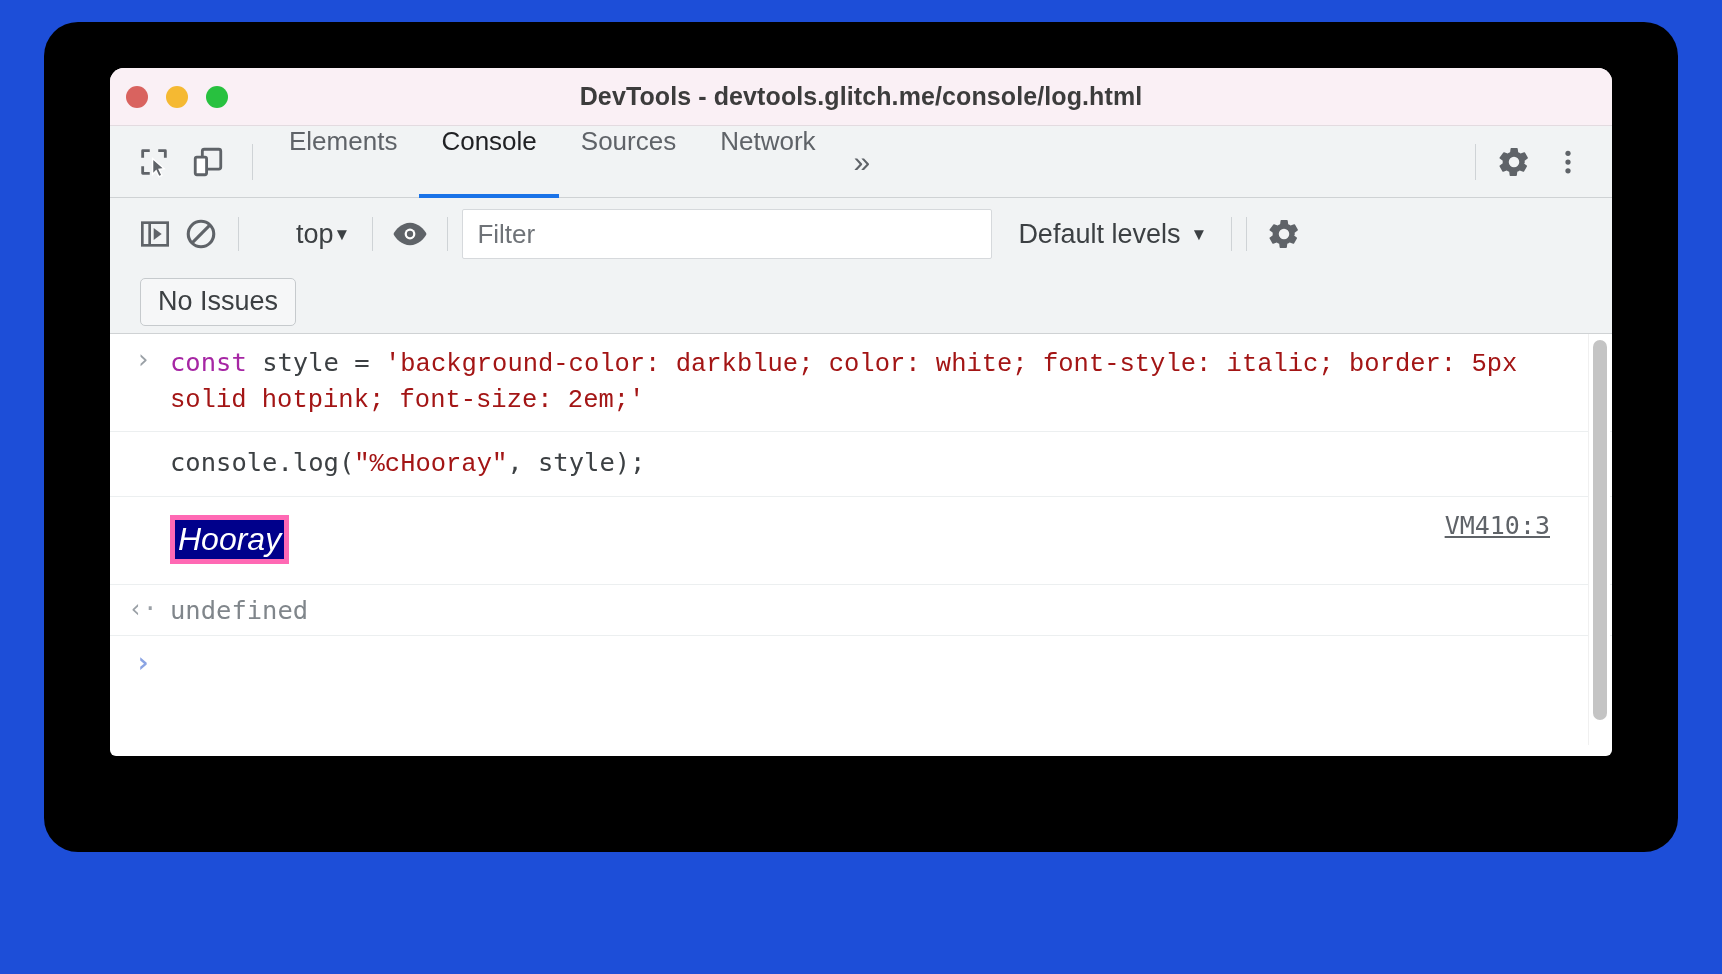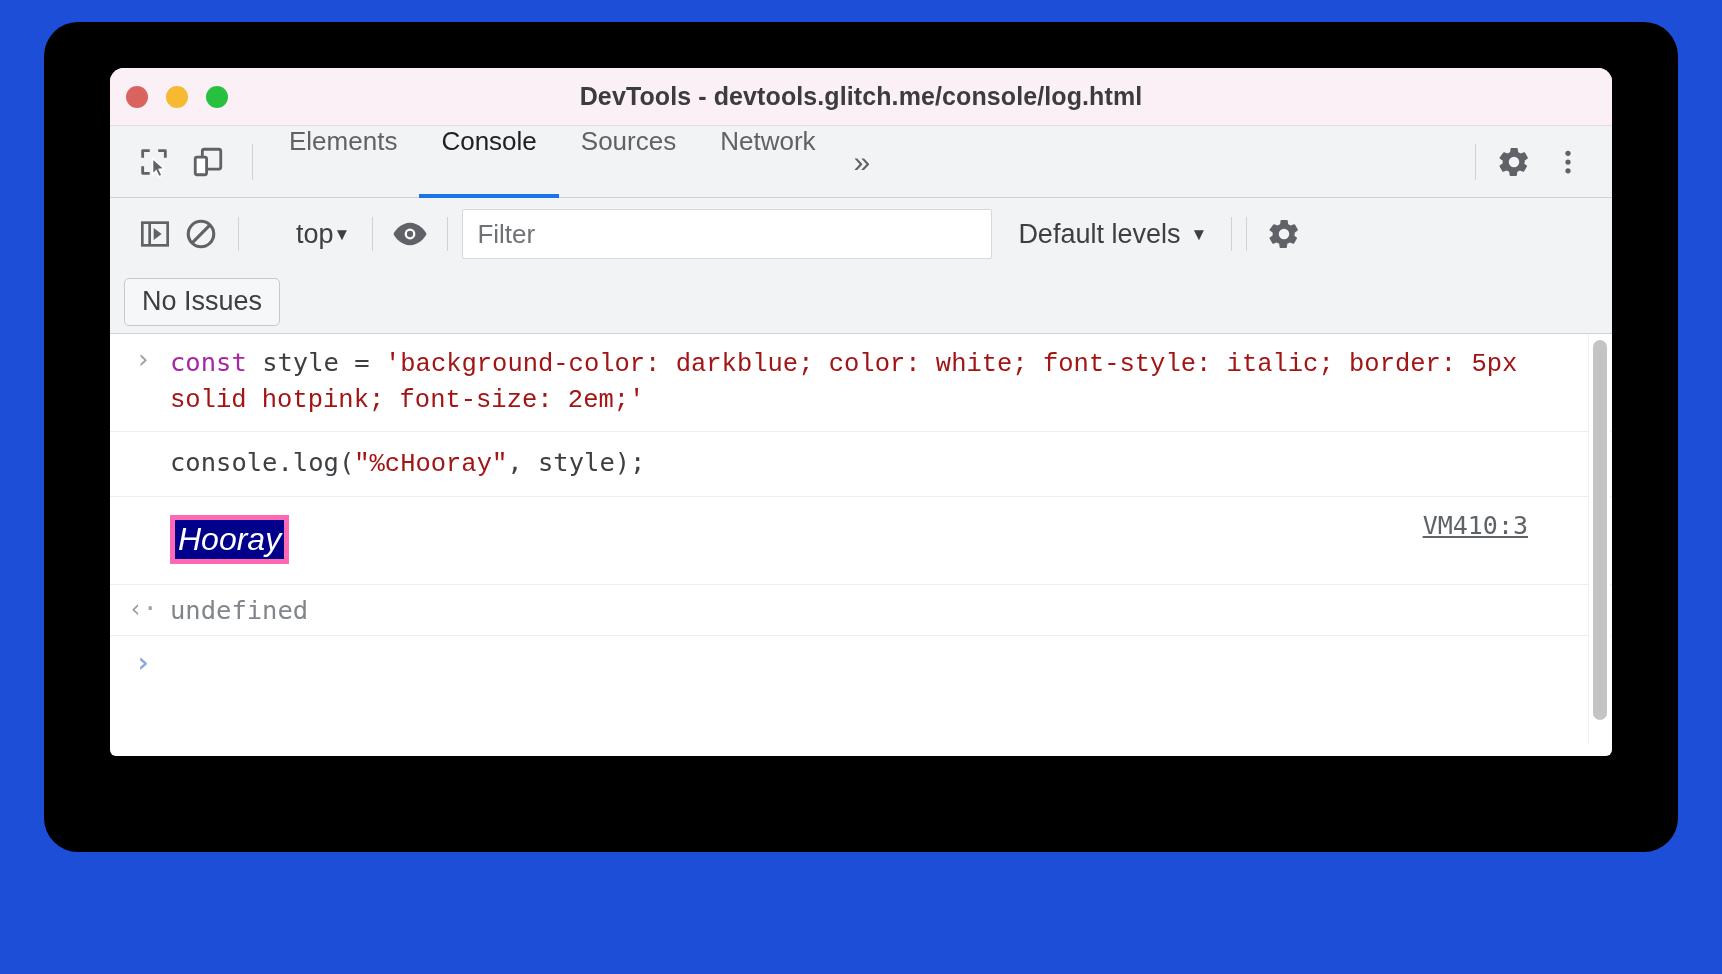--- a/index.html
+++ b/index.html
@@ -143,21 +143,21 @@
     display: flex; align-items: center; gap: 10px;
     font-size: 27px; color: #3c4043;
     margin-left: 26px; cursor: pointer;
   }
 
   
   #issuesbar {
     height: 64px;
     background: #f1f3f4;
     display: flex; align-items: center;
-    padding-left: 14px;
+    padding-left: 30px;
     border-bottom: 1px solid #cfd2d4;
   }
   #no-issues-btn {
     height: 48px;
     border: 1px solid #c6cacd;
     border-radius: 5px;
     background: #f6f7f8;
     font-size: 27px;
     color: #3c4043;
     padding: 0 17px;
@@ -218,21 +218,21 @@
     color: #ffffff;
     font-style: italic;
     border: 5px solid #ff69b4;
     font-size: 2em;
     font-family: "Liberation Sans", sans-serif;
     padding: 1px 3px;
     line-height: 1.15;
   }
   #vm-link {
     position: absolute;
-    right: 84px;
+    right: 62px;
     top: 14px;
     font-family: "DejaVu Sans Mono", monospace;
     font-size: 25px;
     color: #5f6368;
     text-decoration: underline;
     cursor: pointer;
   }
   #undefined-text {
     margin-left: 60px;
     font-family: "DejaVu Sans Mono", monospace;

